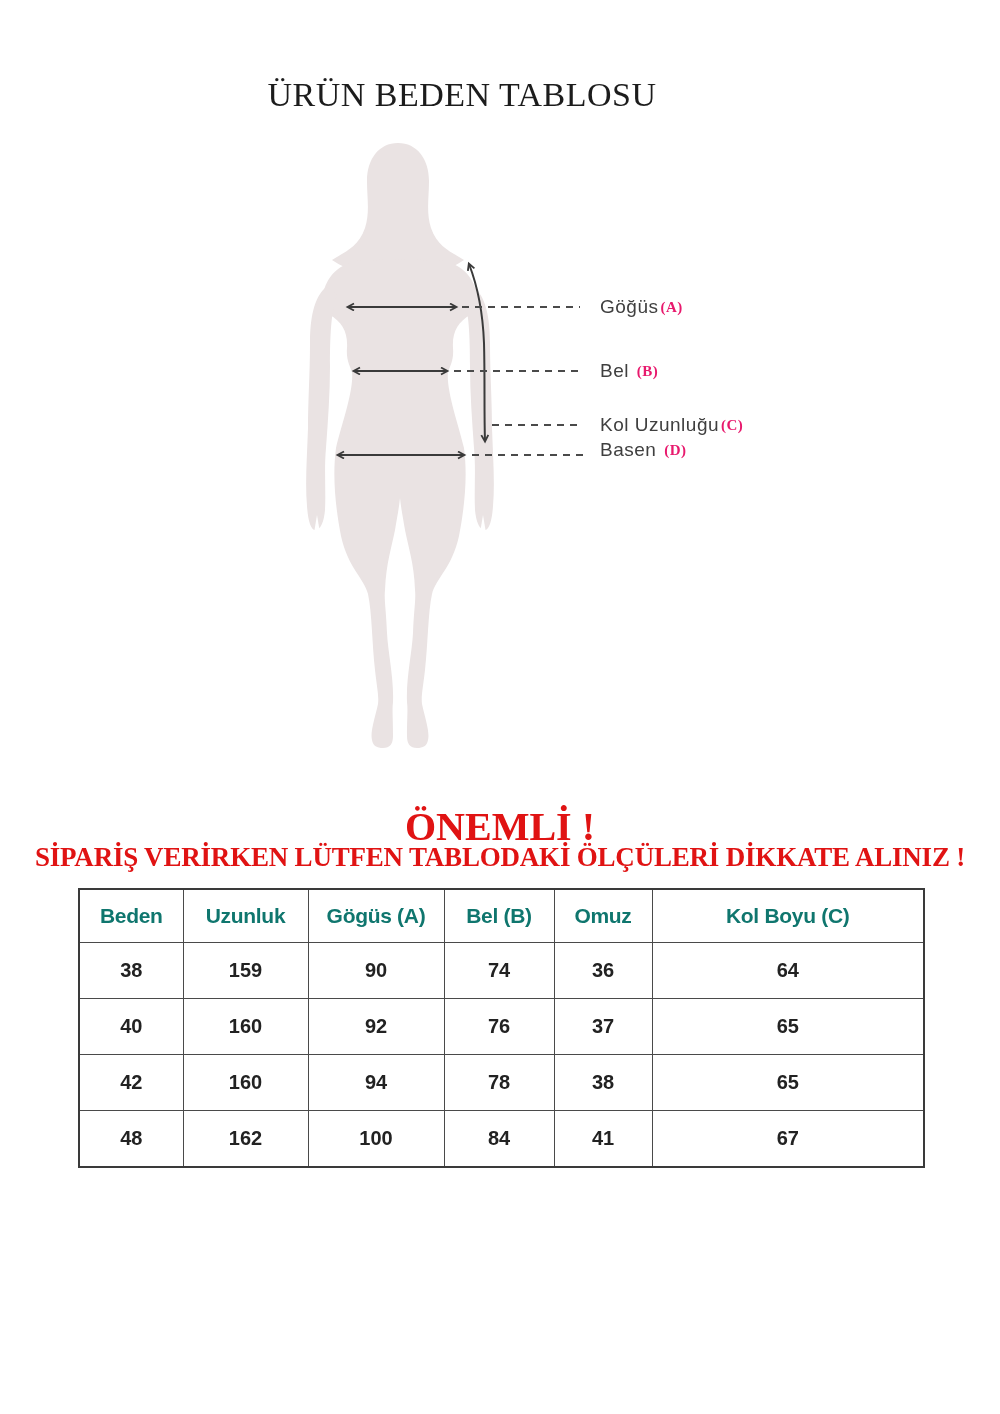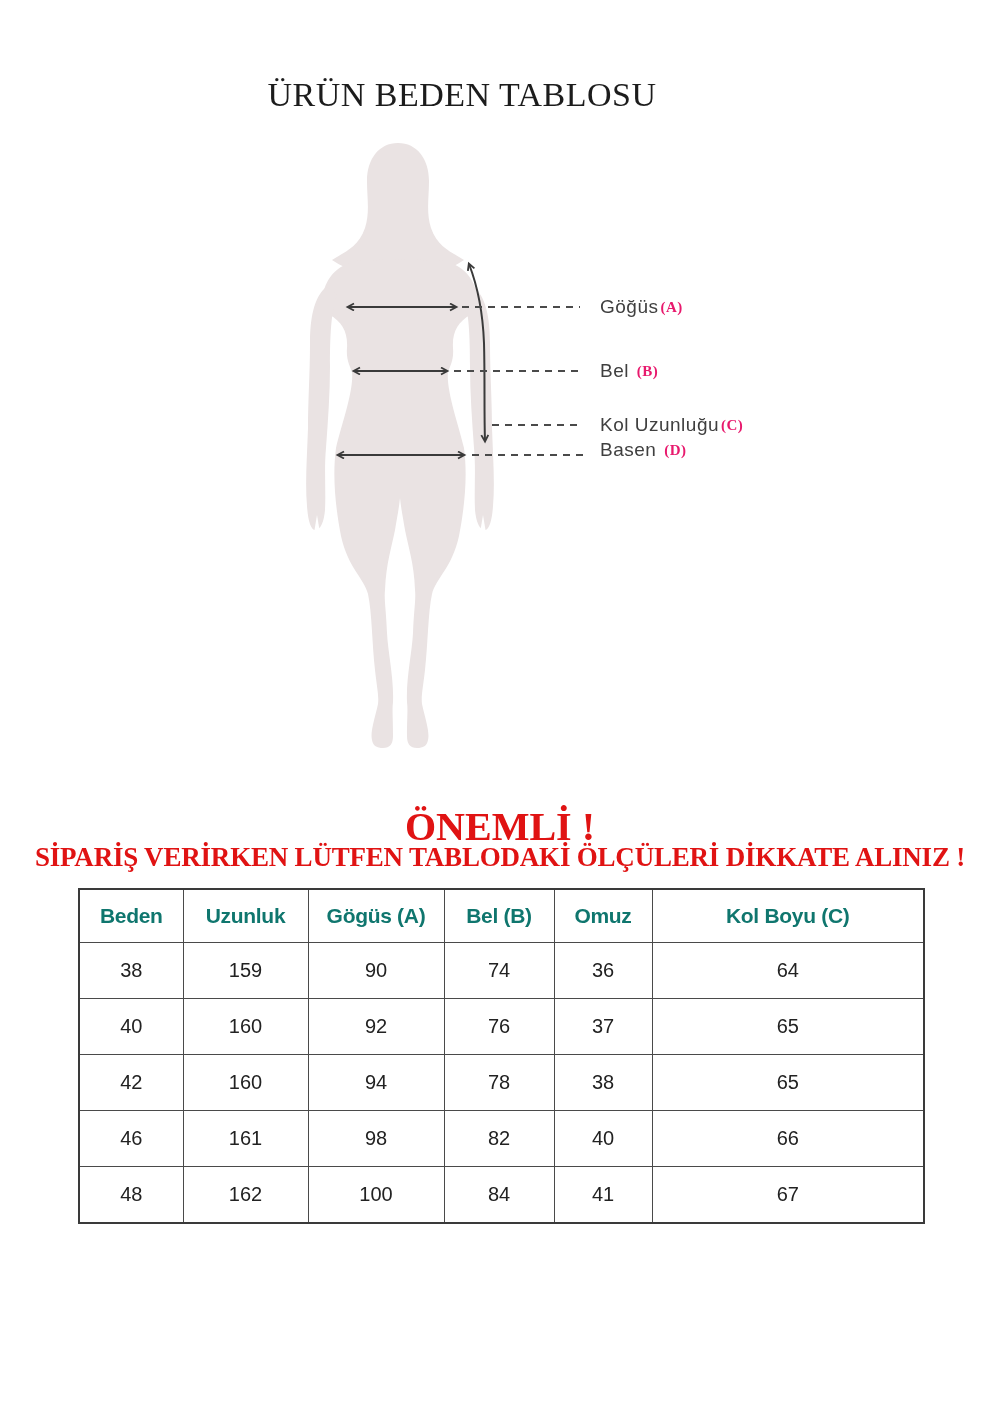--- a/index.html
+++ b/index.html
@@ -59,21 +59,21 @@
     padding:0;
   }
   table.size-table{border:2px solid #3a3a3a;}
   table.size-table th{
     height:52px;
     font-size:21px;font-weight:bold;color:#0f766e;
     letter-spacing:-0.3px;
   }
   table.size-table td{
     height:55px;
-    font-size:20px;font-weight:normal;color:#222;
+    font-size:20px;font-weight:bold;color:#222;
   }
 </style>
 </head>
 <body>
 
 <div class="page">
 
   <div class="title">ÜRÜN BEDEN TABLOSU</div>
 
   <svg class="diagram-svg" width="320" height="620" viewBox="0 0 320 620">
@@ -192,28 +192,20 @@
       </tr>
       <tr>
         <td>42</td>
         <td>160</td>
         <td>94</td>
         <td>78</td>
         <td>38</td>
         <td>65</td>
       </tr>
       <tr>
-        <td>46</td>
-        <td>161</td>
-        <td>98</td>
-        <td>82</td>
-        <td>40</td>
-        <td>66</td>
-      </tr>
-      <tr>
         <td>48</td>
         <td>162</td>
         <td>100</td>
         <td>84</td>
         <td>41</td>
         <td>67</td>
       </tr>
     </tbody>
   </table>
 

